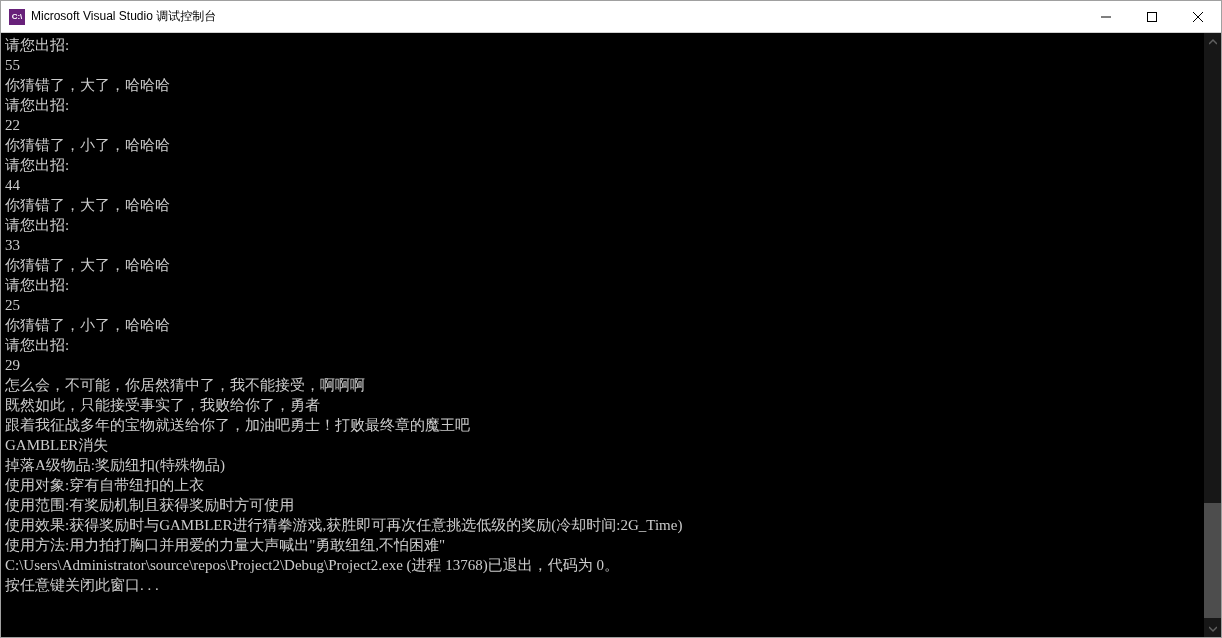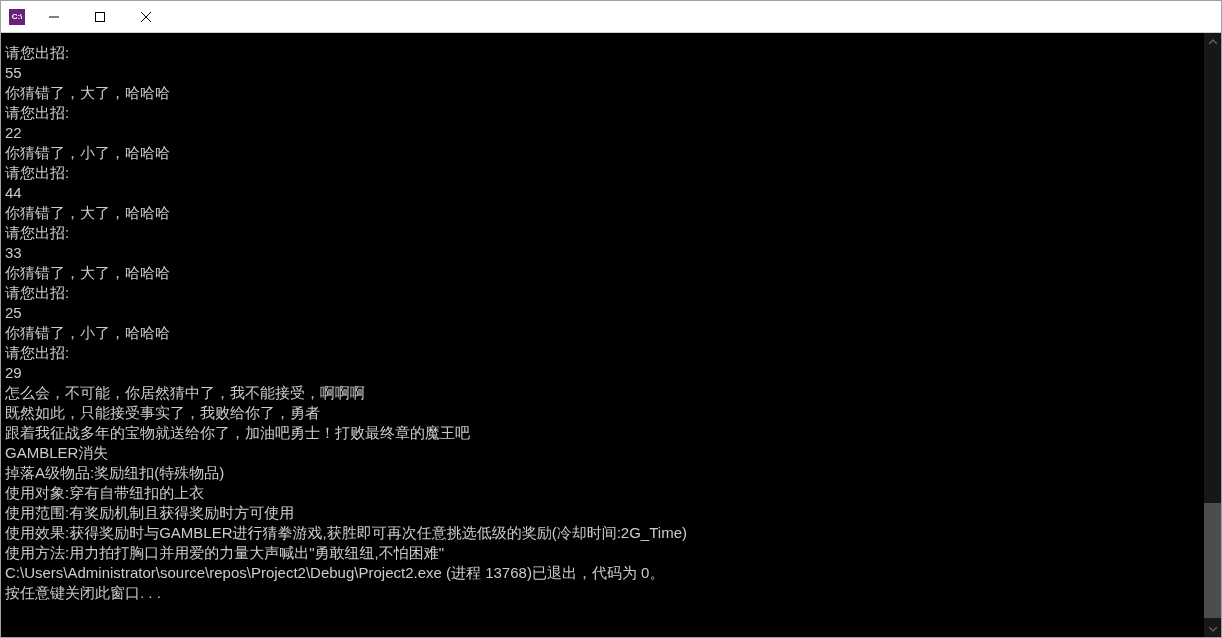--- a/index.html
+++ b/index.html
@@ -68,22 +68,22 @@
     }
     .console-area {
       flex: 1;
       display: flex;
       background: #000;
       color: #ccc;
       overflow: hidden;
     }
     .console-content {
       flex: 1;
-      padding: 10px 4px;
-      font-family: Liberation Sans, sans-serif;
+      padding: 2px 4px;
+      font-family: Liberation Serif, serif;
       font-size: 15px;
       line-height: 20px;
       white-space: pre-wrap;
       overflow: hidden;
     }
     .console-line {
       display: block;
     }
     .scrollbar {
       width: 17px;
@@ -112,20 +112,21 @@
     }
     .scrollbar-arrow.top { top: 0; }
     .scrollbar-arrow.bottom { bottom: 0; }
   </style>
 </head>
 <body>
 
 <div class="window">
   <div class="titlebar">
     <div class="titlebar-icon">C:\</div>
+    <div class="titlebar-text">Microsoft Visual Studio 调试控制台</div>
     <div class="window-controls">
       <div class="window-control">
         <svg viewBox="0 0 10 10">
             <line x1="0" y1="5" x2="10" y2="5" stroke="currentColor" stroke-width="1"></line>
           </svg>
       </div>
       <div class="window-control">
         <svg viewBox="0 0 10 10">
             <rect x="0.5" y="0.5" width="9" height="9" fill="none" stroke="currentColor" stroke-width="1"></rect>
           </svg>

